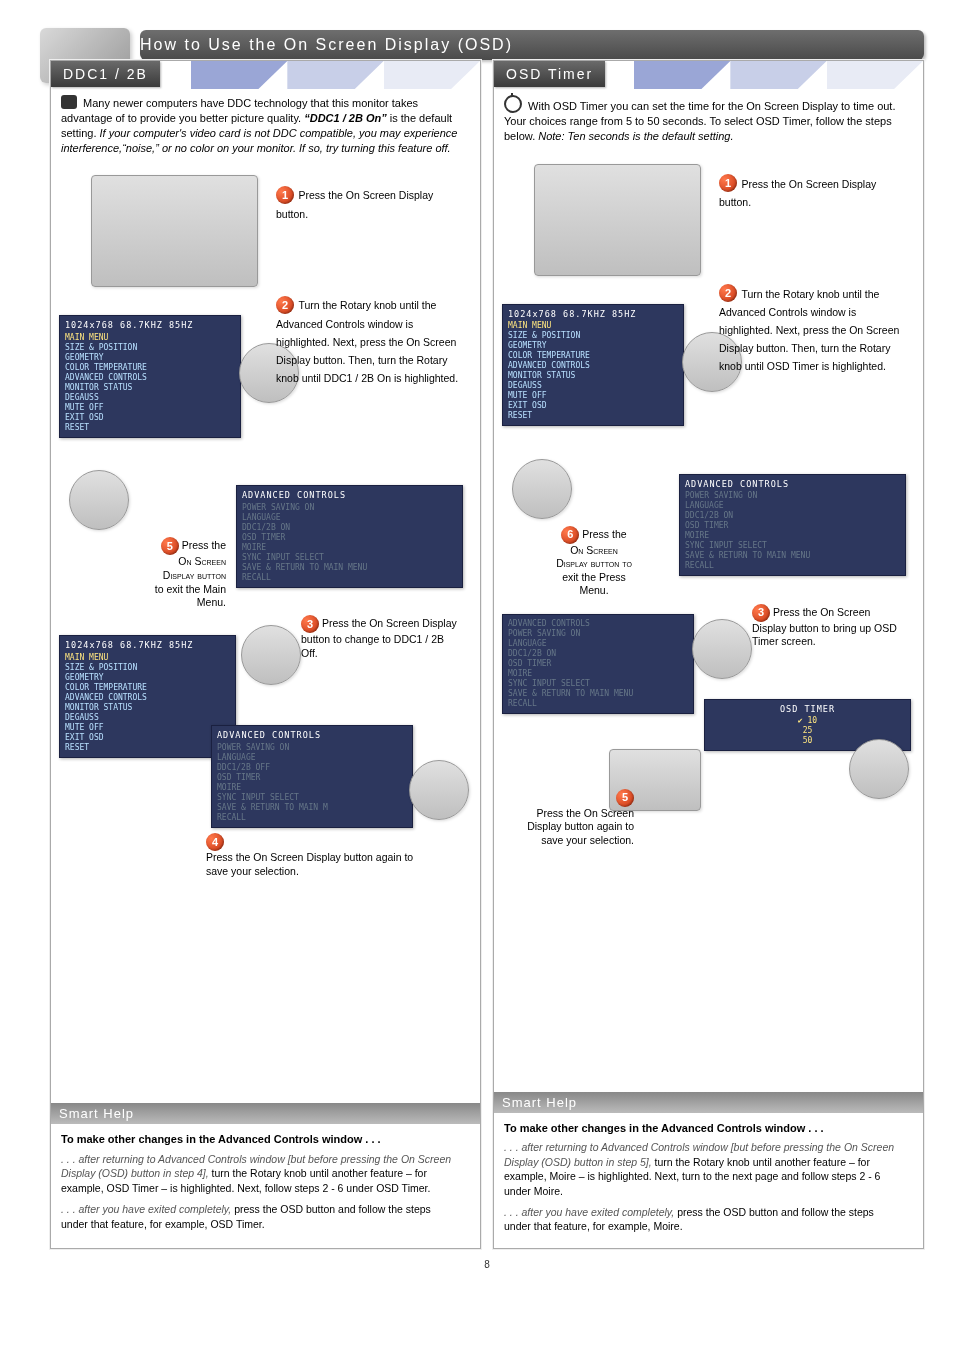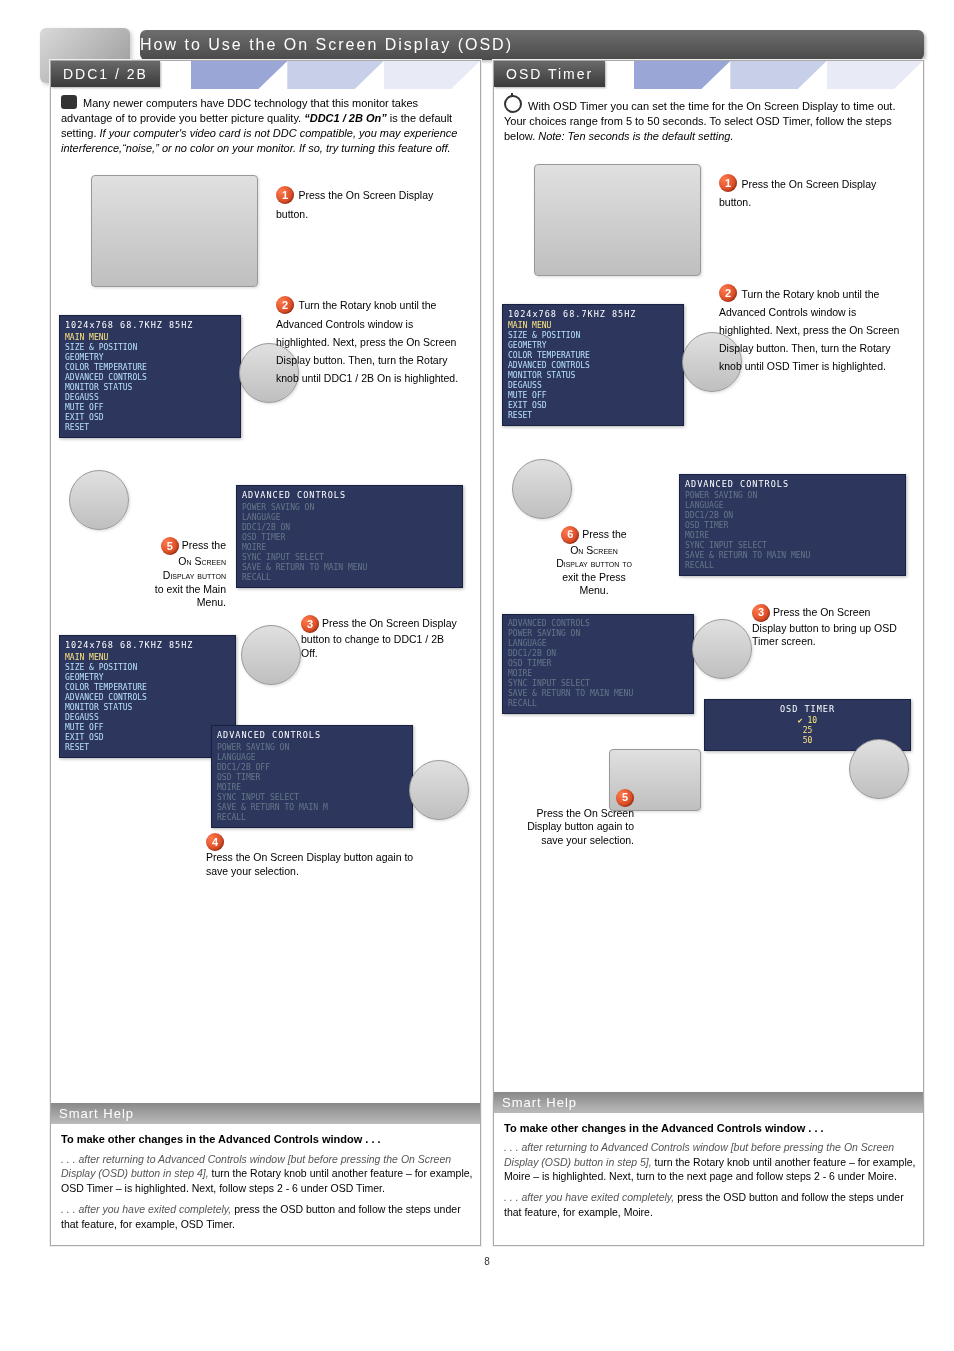--- a/index.html
+++ b/index.html
@@ -142,21 +142,21 @@
     background:linear-gradient(#888, #bbb);
     font-family:"Arial Black", Arial, sans-serif;
     letter-spacing:1px;
     font-size:13px;
     color:#fff;
     padding:3px 8px;
   }
   .footer {
     font-size:10.5px;
     line-height:1.4;
-    padding: 8px 7px 14px 10px;
+    padding: 8px 22px 14px 10px;
   }
   .footer .lead { font-weight:bold; font-size:11px; margin-bottom:4px;}
   .footer .grey { color:#555; font-style:italic;}
   .pageNum{
     text-align:center; font-size:10px; padding:10px 0; color:#333;
   }
 </style>
 </head>
 <body>
 

